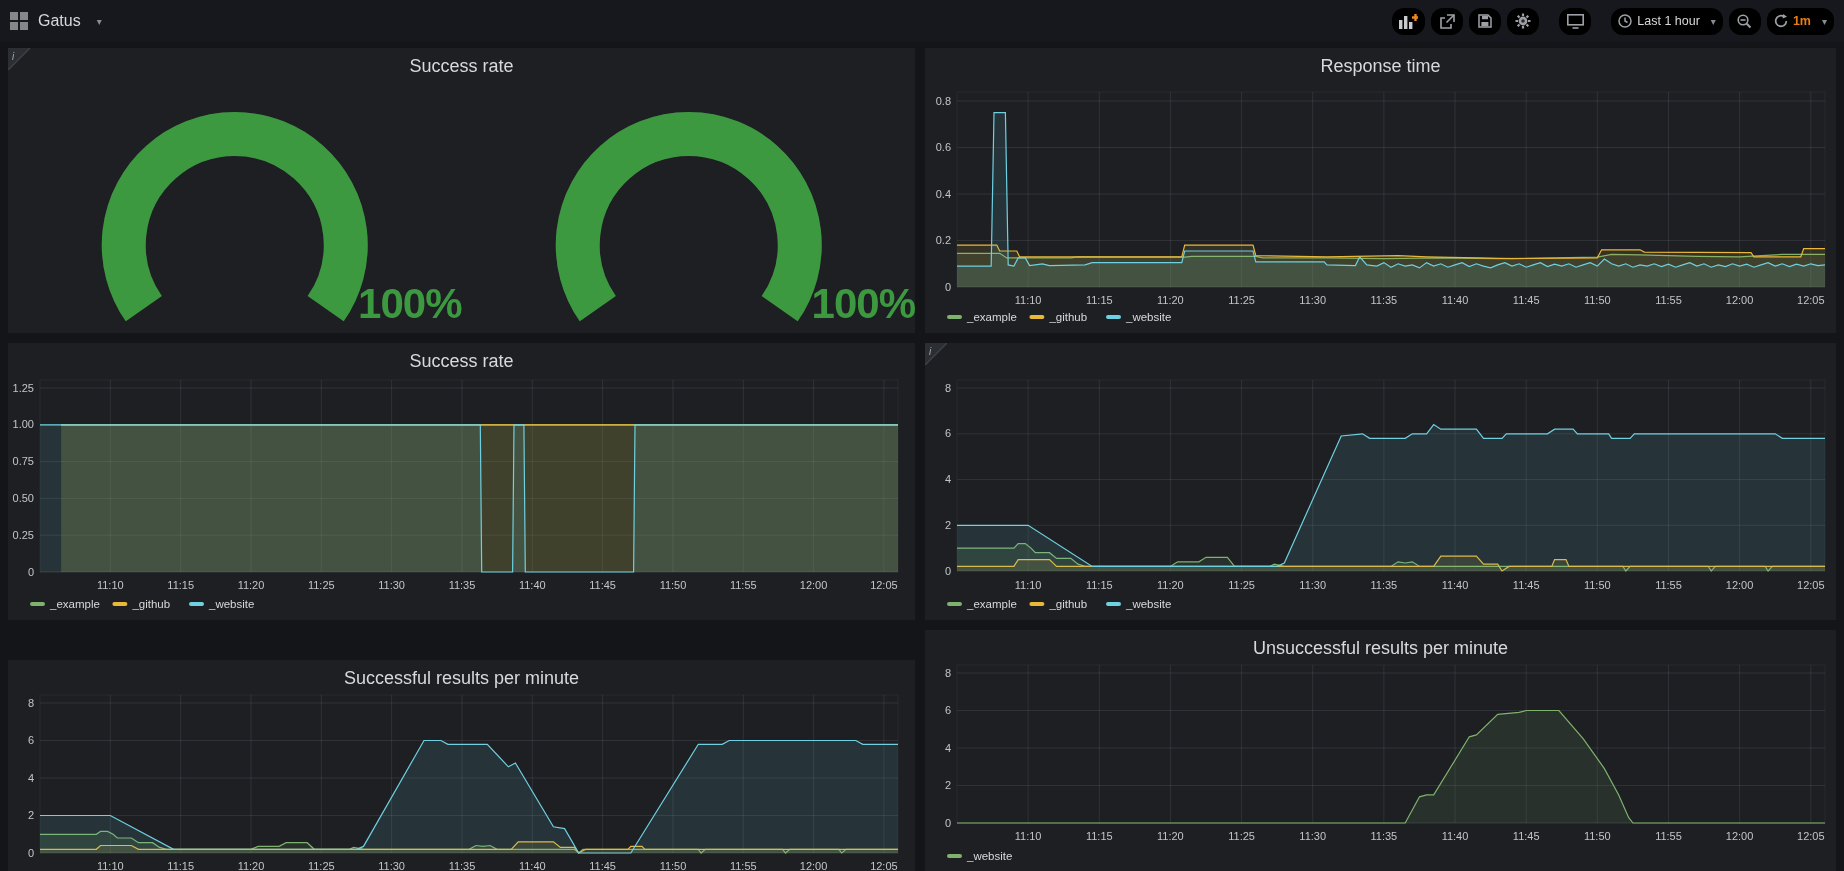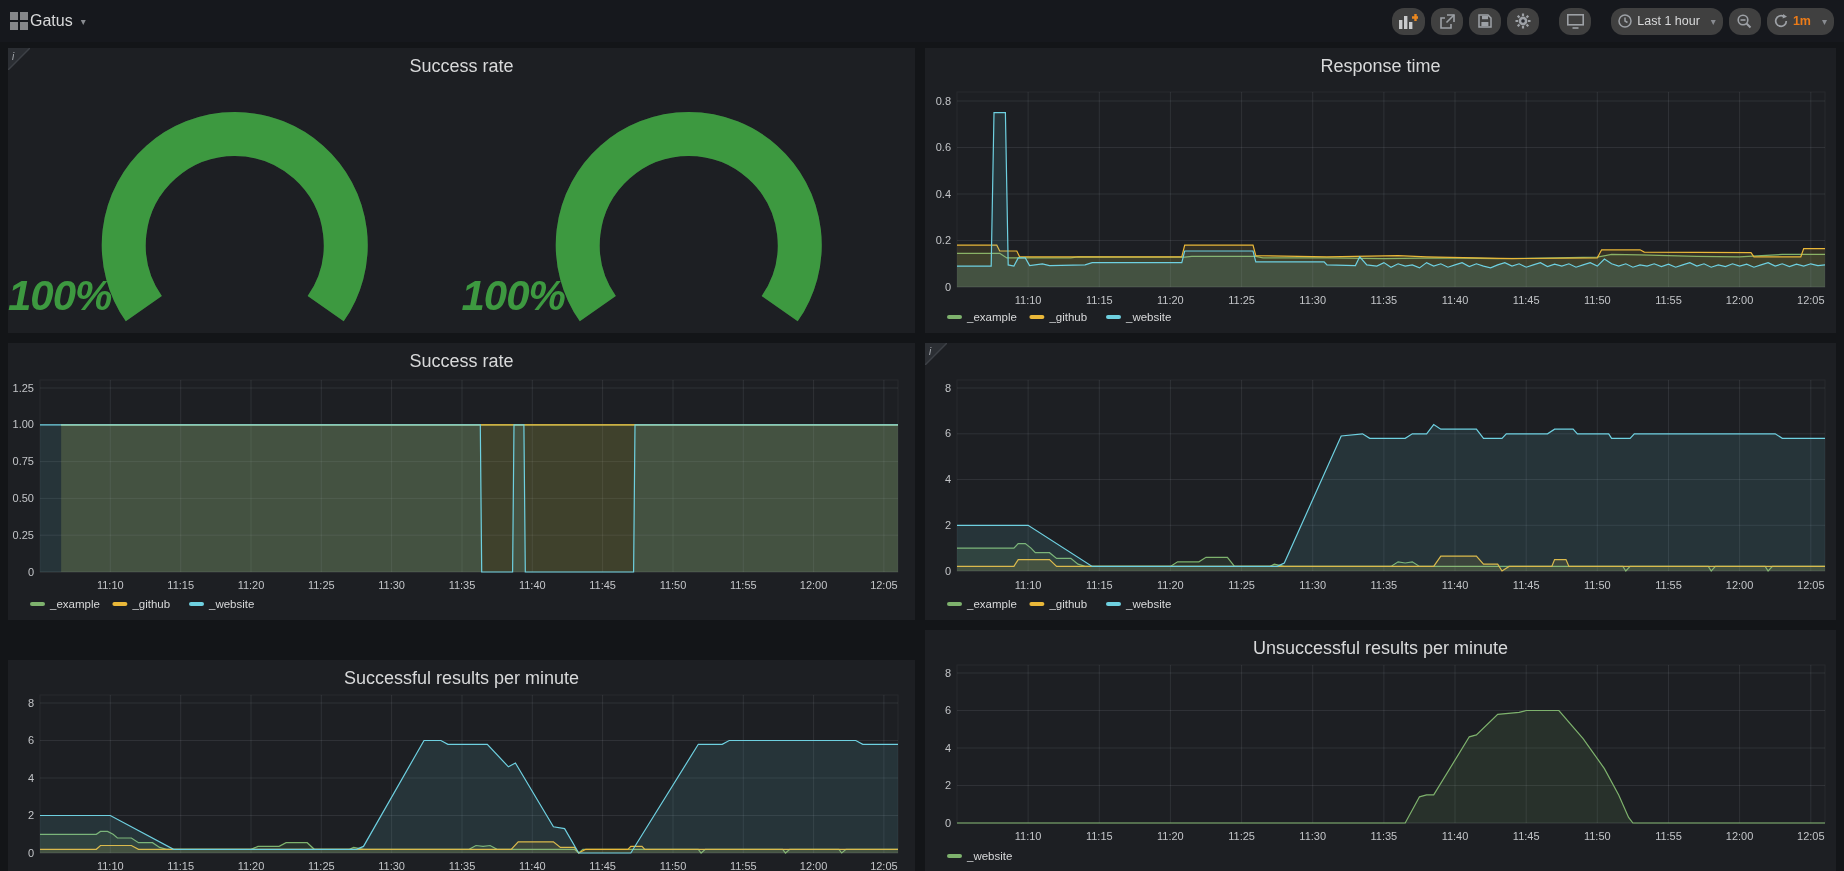--- a/index.html
+++ b/index.html
@@ -1,41 +1,41 @@
 <!DOCTYPE html>
 <html><head>
 <meta charset="utf-8">
 <style>
   * { box-sizing: border-box; margin: 0; padding: 0; }
   html,body { width:1844px; height:871px; overflow:hidden; background:#131518;
     font-family:"Liberation Sans", sans-serif; }
   
   .navbar { position:absolute; left:0; top:0; width:1844px; height:42px;
     background:#16181d; display:flex; align-items:center; padding:0 10px; }
-  .brand-wrap { display:flex; align-items:center; gap:2px; }
+  .brand-wrap { display:flex; align-items:center; gap:10px; }
   .grid-icon { width:18px; height:18px; }
   .brand { color:#d8d9da; font-size:16px; font-weight:500; }
   .caret { color:#898c91; font-size:10px; margin-left:6px; }
   .toolbar { margin-left:auto; display:flex; align-items:center; gap:6px; }
-  .tb-btn { height:27px; min-width:32px; padding:0 7px; background:#404040;
+  .tb-btn { height:27px; min-width:32px; padding:0 7px; background:#000000;
     border:none; border-radius:12px; display:flex; align-items:center; justify-content:center;
     gap:5px; color:#d8d9da; font-size:12.5px; cursor:pointer; font-family:inherit;}
   .tb-gap { width:8px; }
   .orange { color:#eb7b18; font-weight:600; }
   
   .panel { position:absolute; background:#1d1f23; }
   .panel-title { position:absolute; top:8px; left:0; width:100%; text-align:center;
     color:#d8d9da; font-size:18px; font-weight:500; z-index:3; cursor:pointer; }
   .chart, .gauges-row { position:absolute; left:0; top:0; }
   .info-corner { position:absolute; left:0; top:0; width:22px; height:22px; z-index:4; }
   
   .gauges-row { width:100%; height:100%; display:flex; }
   .gauge-cell { position:relative; flex:1 1 0; height:100%; }
-  .gauge-value { position:absolute; width:100%; text-align:left; top:224px;
-    font-size:42px; font-weight:700; letter-spacing:-1px;font-style:italic; }
+  .gauge-value { position:absolute; width:100%; text-align:right; top:232px;
+    font-size:42px; font-weight:700; letter-spacing:-1px; }
   .gauge-label { position:absolute; width:100%; text-align:center; top:295px;
     font-size:16px; color:#d8d9da; }
   svg text { font-family:"Liberation Sans", sans-serif; }
 </style>
 </head>
 <body>
 
 <div class="navbar">
   <div class="brand-wrap">
     <svg class="grid-icon" viewBox="0 0 18 18">

